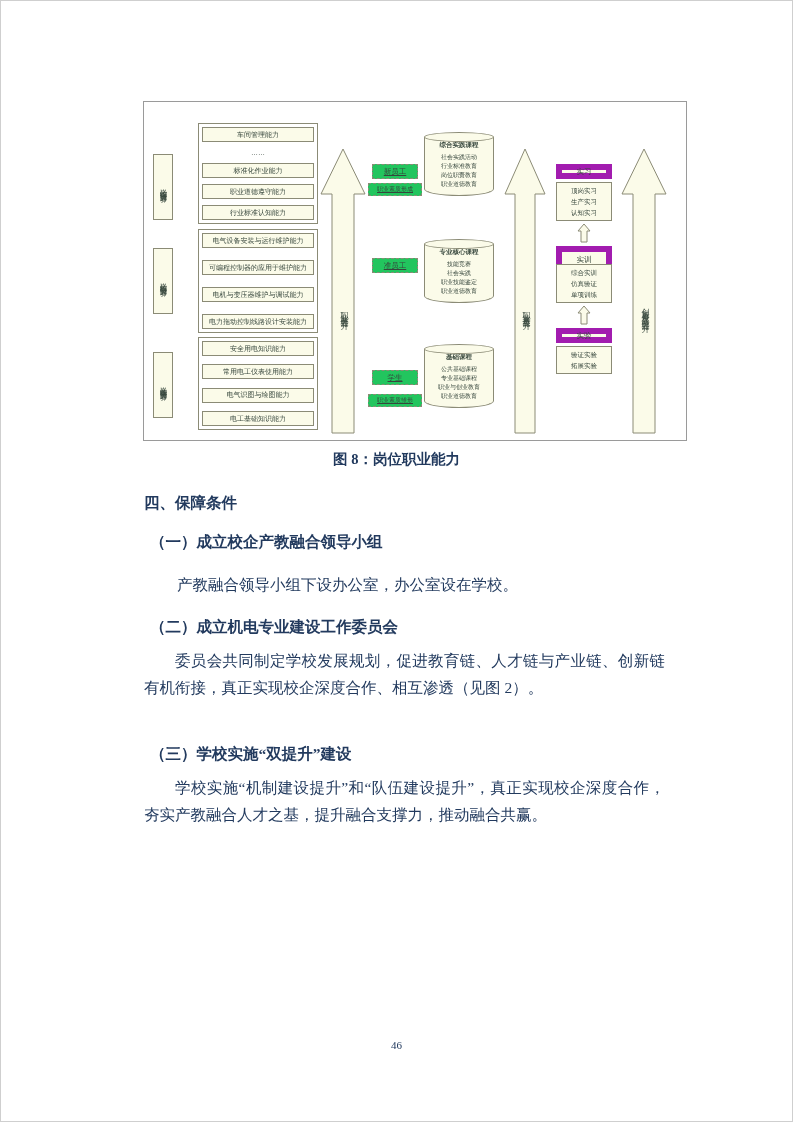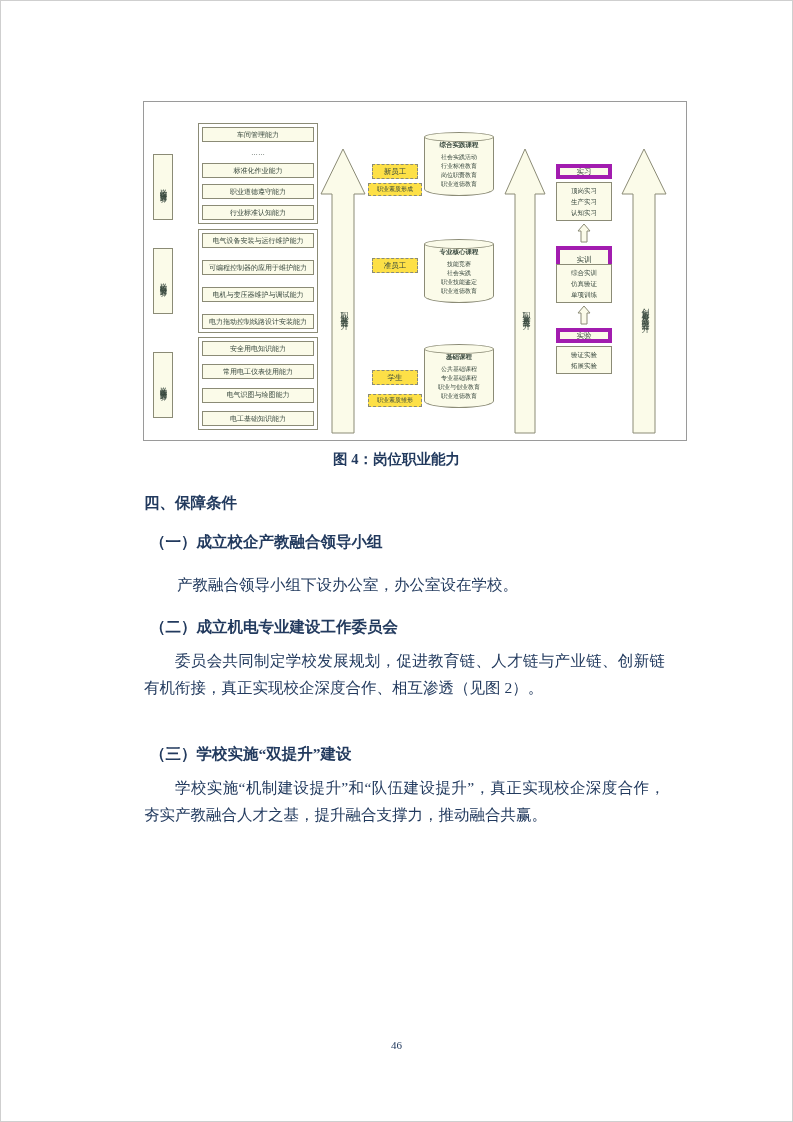--- a/index.html
+++ b/index.html
@@ -34,38 +34,38 @@
   .bigarrow{position:absolute;}
   .bigarrow svg{position:absolute;left:0;top:0;width:100%;height:100%;}
   .bigarrow polygon{fill:#fbfbe9;stroke:#8b8b76;stroke-width:1;}
   .vtext{
     position:absolute;left:0;top:14%;width:100%;height:86%;
     display:flex;align-items:center;justify-content:center;
     writing-mode:vertical-rl;text-orientation:upright;
     font-size:8px;letter-spacing:2px;color:#36463c;
   }
   .stage{
-    position:absolute;border:1px dashed #8b8b76;background:#fde047;
-    display:flex;align-items:center;justify-content:center;font-size:7.5px;
+    position:absolute;border:1px dashed #8b8b76;background:#22c55e;
+    display:flex;align-items:center;justify-content:center;font-size:7.5px;text-decoration:underline;
   }
   .stage.sub{font-size:6px;}
   .cyl{position:absolute;width:70px;}
   .cyl-top{
     height:10px;border:1px solid #8b8b76;border-radius:50%;
     background:#fbfbe9;position:relative;z-index:2;
   }
   .cyl-body{
     margin-top:-5px;border:1px solid #8b8b76;border-top:none;
     border-radius:0 0 35px 35px / 0 0 7px 7px;background:#fbfbe9;
     padding:4px 2px 6px;position:relative;z-index:1;
   }
   .cyl-title{font-size:6.5px;text-align:center;margin-bottom:3px;font-weight:bold;}
   .cyl-line{font-size:6px;text-align:center;line-height:9px;}
   .ptitle{
-    position:absolute;background:#fbfbe9;border:4px solid #a21caf;
+    position:absolute;background:#fbfbe9;border:6px solid #a21caf;
     display:flex;align-items:center;justify-content:center;font-size:7.5px;text-align:right;
   }
   .pbody{
     position:absolute;background:#fbfbe9;border:1px solid #8b8b76;padding:2px 1px;
   }
   .pline{font-size:6.5px;text-align:center;line-height:11px;}
   .smallarrow{position:absolute;}
   .smallarrow svg{width:100%;height:100%;}
   .smallarrow polygon{fill:#fbfbe9;stroke:#8b8b76;stroke-width:1;}
   
@@ -205,21 +205,21 @@
 
     <div class="bigarrow" style="left:477px;top:46px;width:46px;height:286px">
       <svg viewBox="0 0 46 286" preserveAspectRatio="none" aria-hidden="true">
         <polygon points="23,1 45,46 34,46 34,285 12,285 12,46 1,46"></polygon>
       </svg>
       <span class="vtext">创新再发展能力提升</span>
     </div>
 
   </div>
 
-  <div class="caption">图 4：岗位职业能力</div>
+  <div class="caption">图 8：岗位职业能力</div>
 
   <div class="h-main">四、保障条件</div>
 
   <div class="h-sub" style="left:149px;top:531px">（一）成立校企产教融合领导小组</div>
   <div class="body-line" style="left:176px;top:574px">产教融合领导小组下设办公室，办公室设在学校。</div>
 
   <div class="h-sub" style="left:149px;top:616px">（二）成立机电专业建设工作委员会</div>
   <div class="body-par" style="top:646px">委员会共同制定学校发展规划，促进教育链、人才链与产业链、创新链有机衔接，真正实现校企深度合作、相互渗透（见图 2）。</div>
 
   <div class="h-sub" style="left:149px;top:743px">（三）学校实施“双提升”建设</div>

